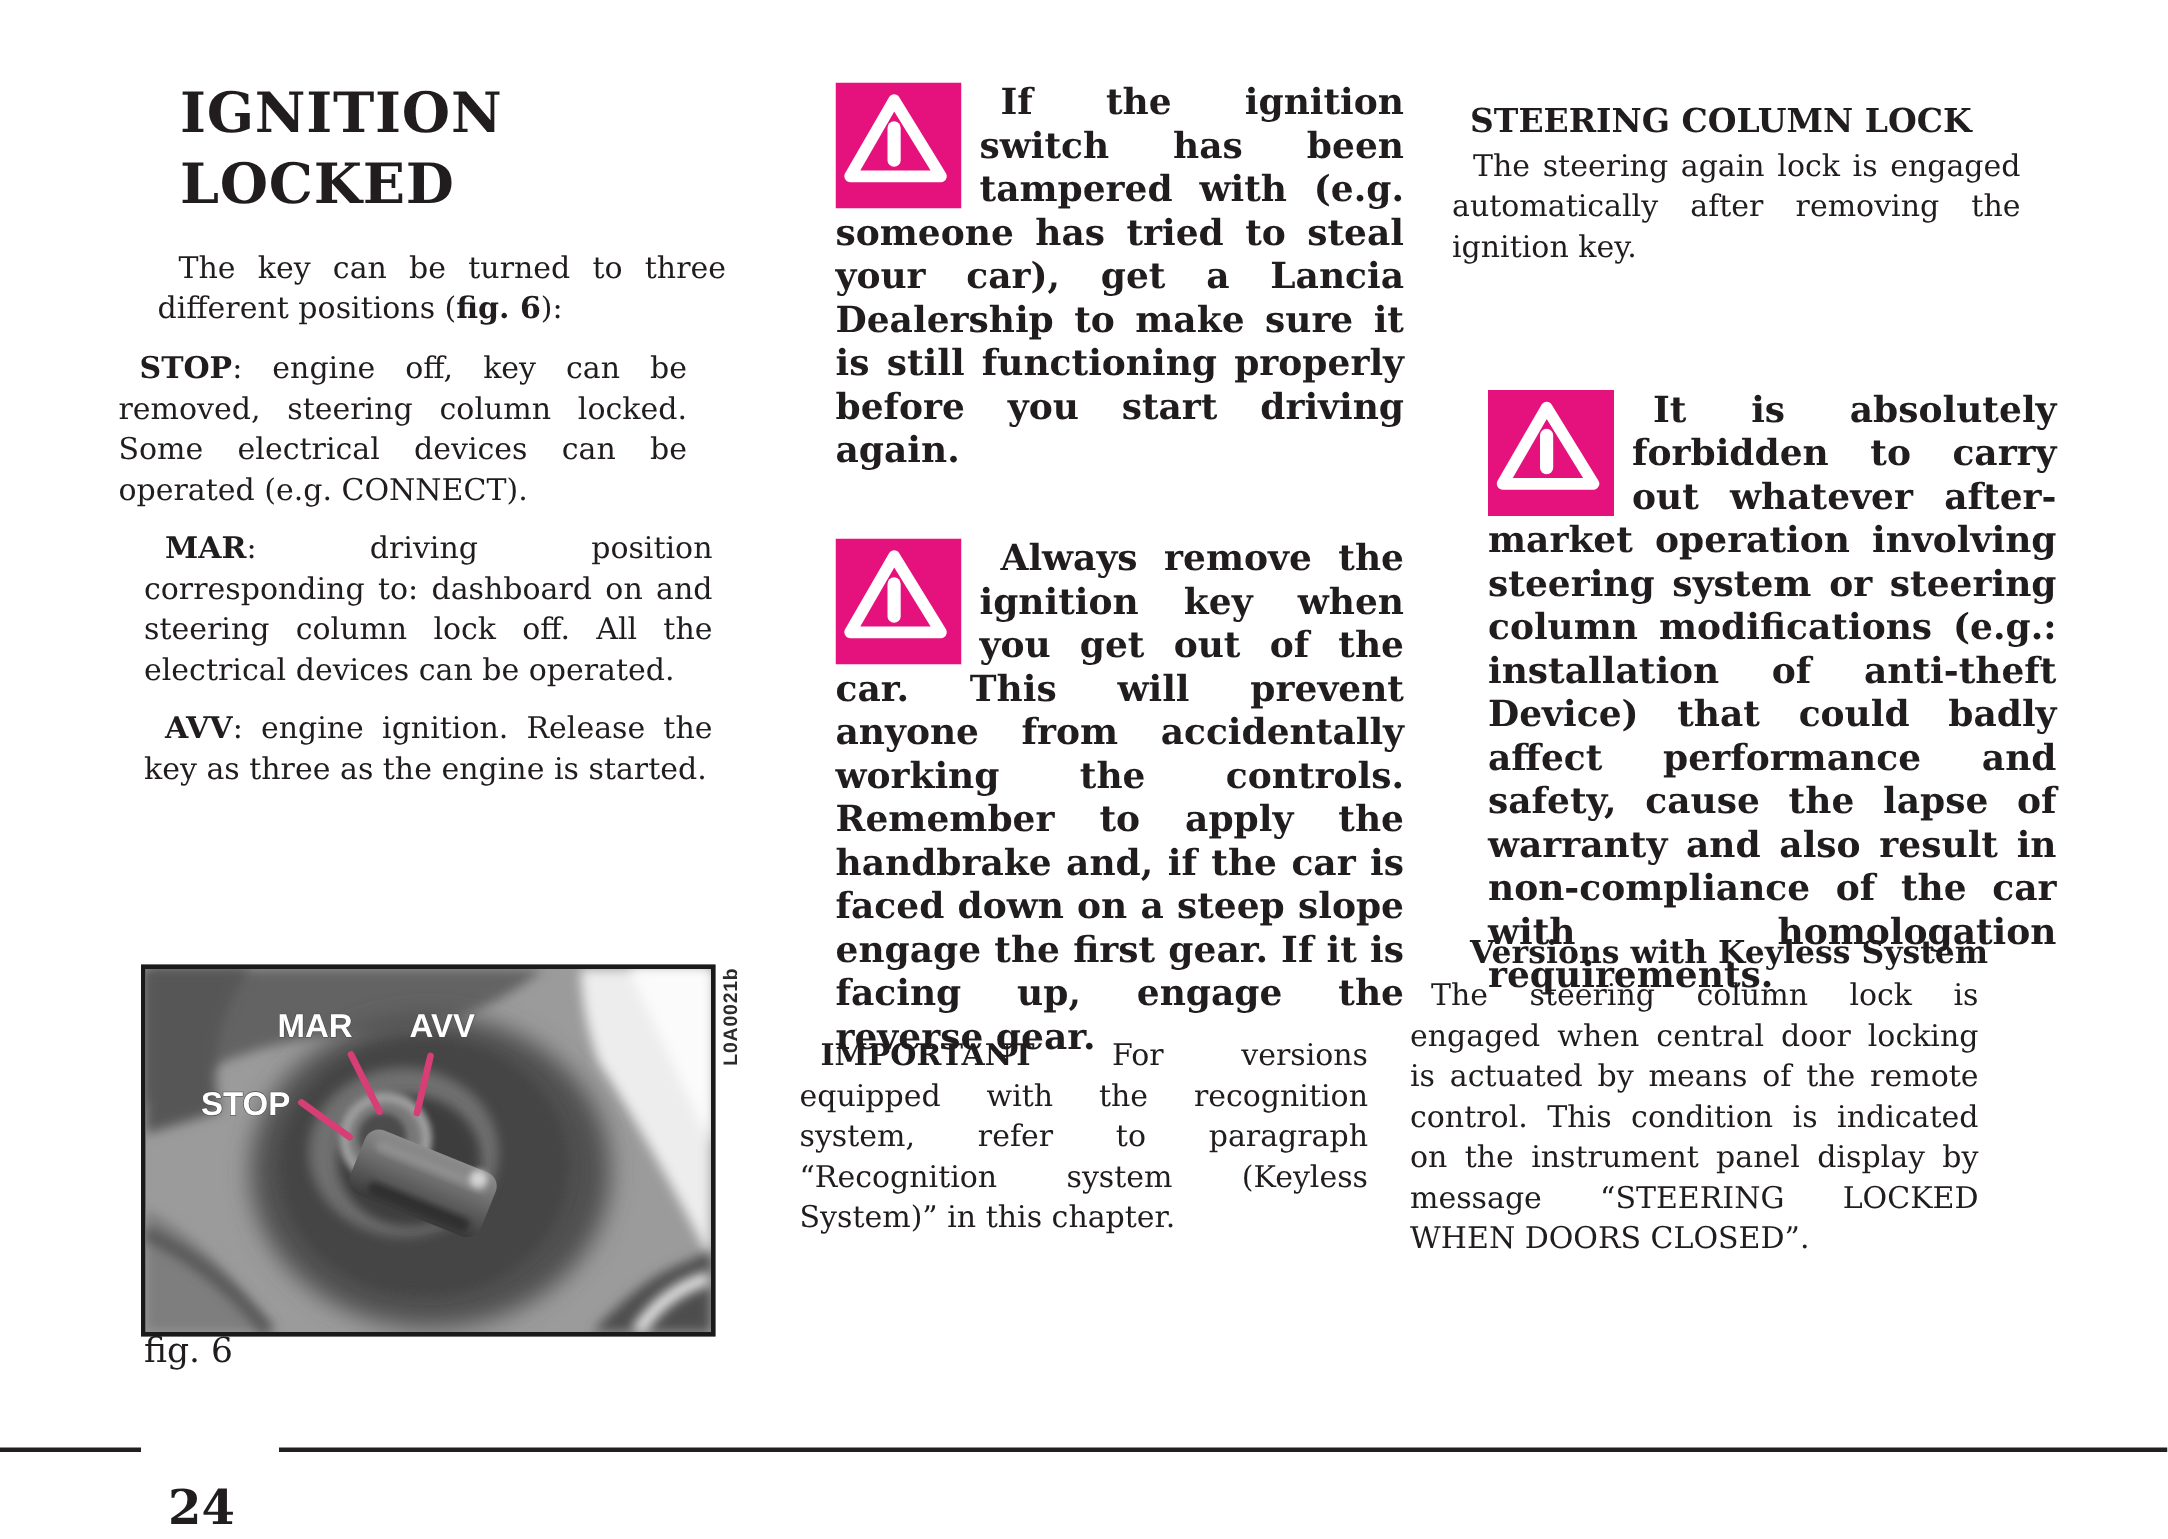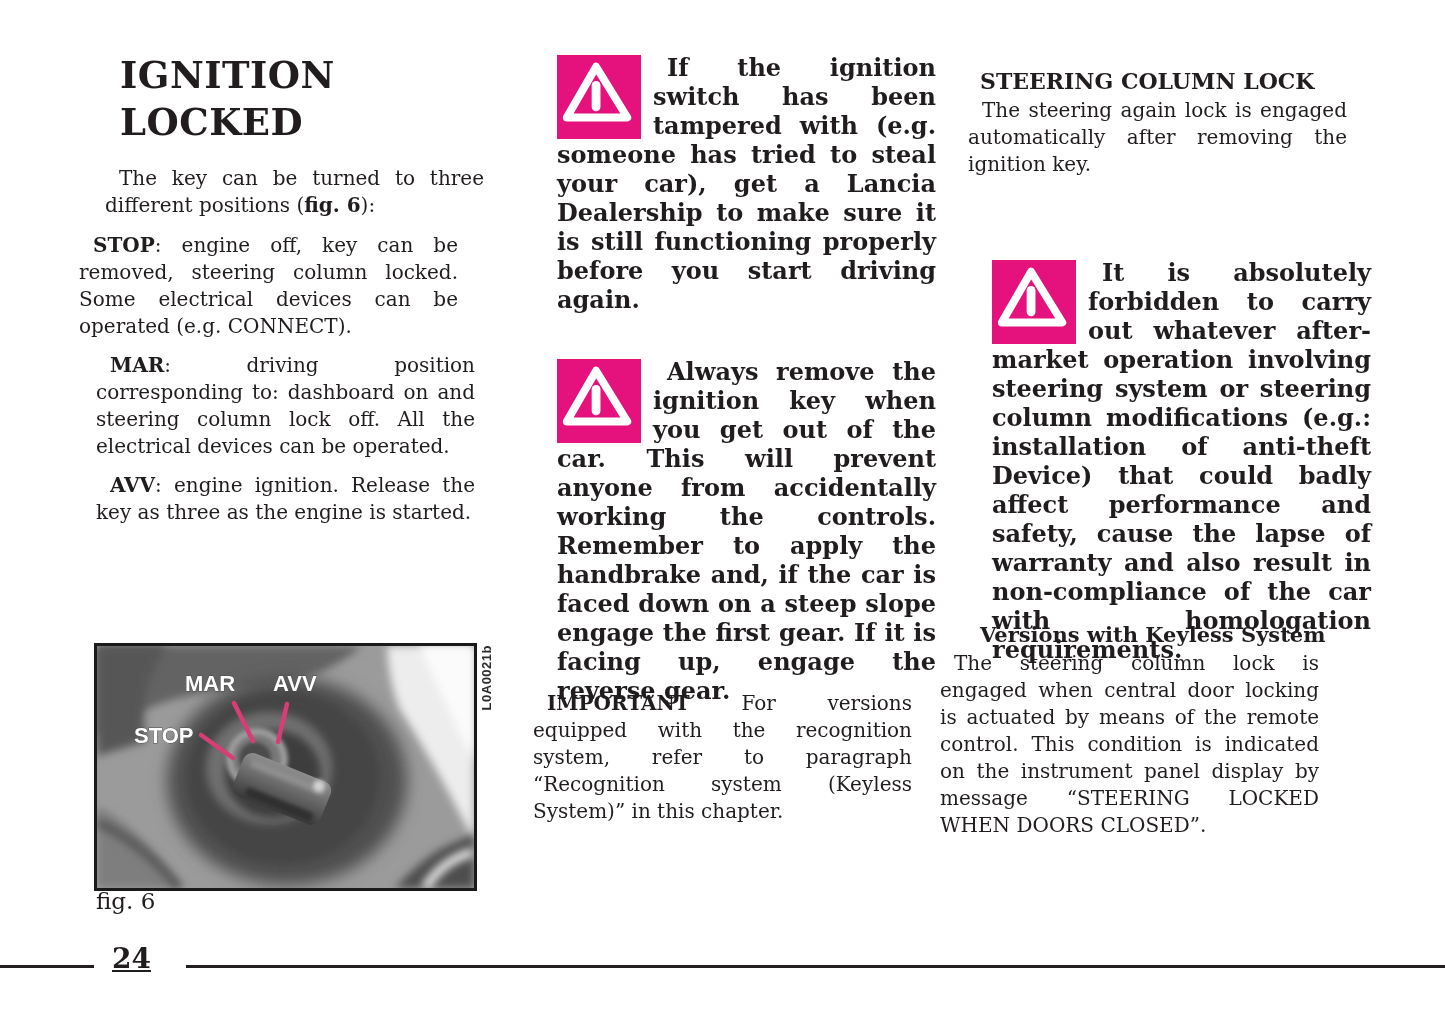--- a/index.html
+++ b/index.html
@@ -25,21 +25,21 @@
   }
   .figure svg{display:block;width:100%;height:100%;}
   .fig-code{
     left:479px;top:645px;
     writing-mode:vertical-rl;transform:rotate(180deg);
     font-family:"Liberation Sans","DejaVu Sans",sans-serif;
     font-weight:bold;font-size:13px;letter-spacing:.5px;color:#2b2b2b;
   }
   .fig-caption{left:96px;top:888px;font-size:23px;}
   .footer-line{height:3px;background:#231f20;top:965px;}
-  .page-number{left:112px;top:942px;font-weight:bold;font-size:28px;text-decoration:underline;}
+  .page-number{left:112px;top:986px;font-weight:bold;font-size:32px;}
   .fig-label{
     font-family:"Liberation Sans","DejaVu Sans",sans-serif;
     font-weight:bold;font-size:22px;fill:#ffffff;
     paint-order:stroke;stroke:#4a4a4a;stroke-width:.8px;
   }
 </style>
 </head>
 <body>
 
 <div class="abs col" style="left:96px;top:52px;">

